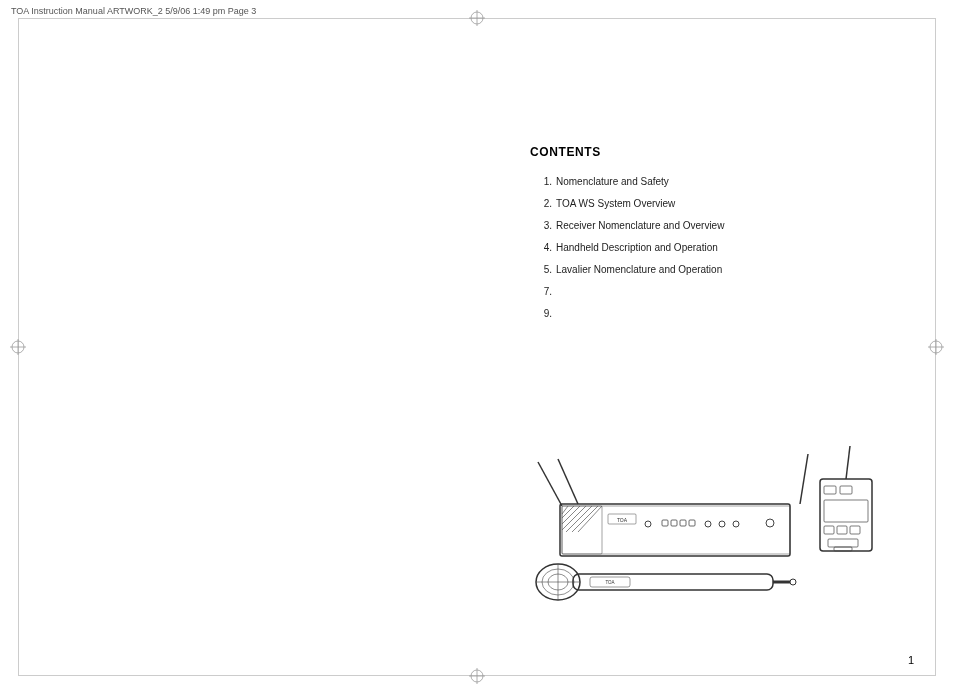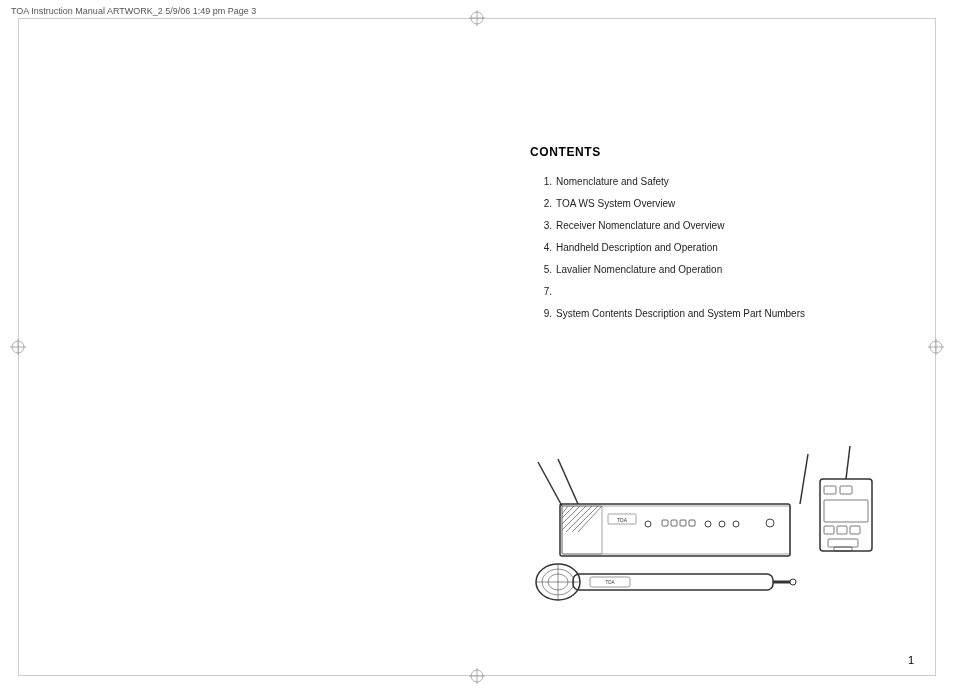--- a/index.html
+++ b/index.html
@@ -185,21 +185,20 @@
       </li>
       <li>
         <span class="num">5.</span>
         <span>Lavalier Nomenclature and Operation</span>
       </li>
       <li>
         <span class="num">7.</span>
       </li>
       <li>
         <span class="num">9.</span>
-        <span>System Contents Description and System Part Numbers</span>
       </li>
     </ul>
 </div>
 
 <div class="illustration-area">
   <svg class="illustration-svg" viewBox="0 0 420 210" xmlns="http://www.w3.org/2000/svg">
 
     <line x1="68" y1="35" x2="88" y2="80" stroke="#333" stroke-width="1.5" fill="none"></line>
     <line x1="48" y1="38" x2="72" y2="82" stroke="#333" stroke-width="1.5" fill="none"></line>
 

